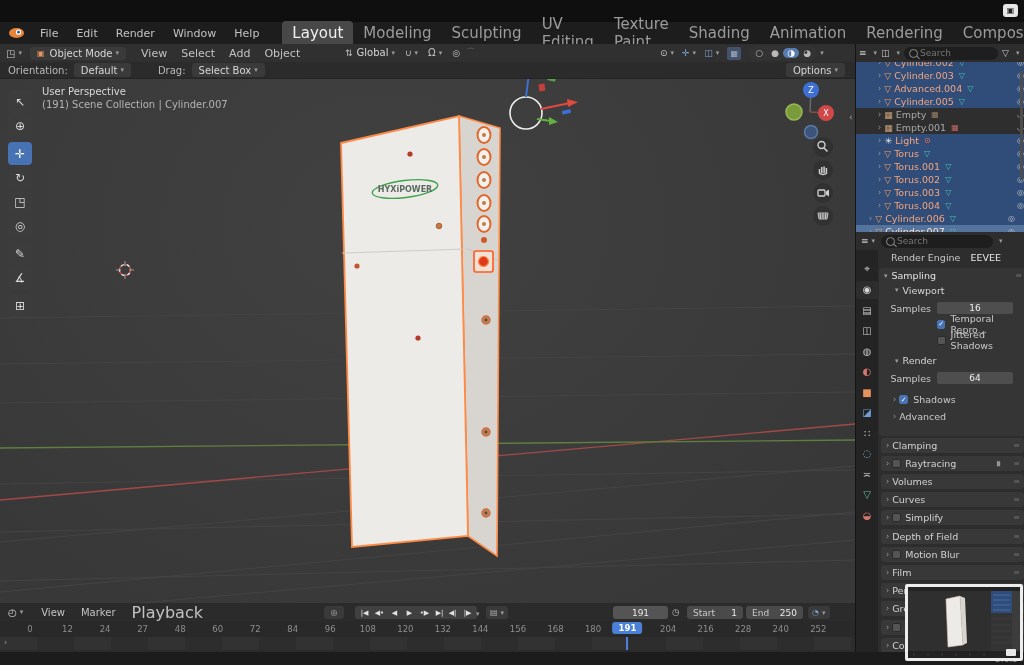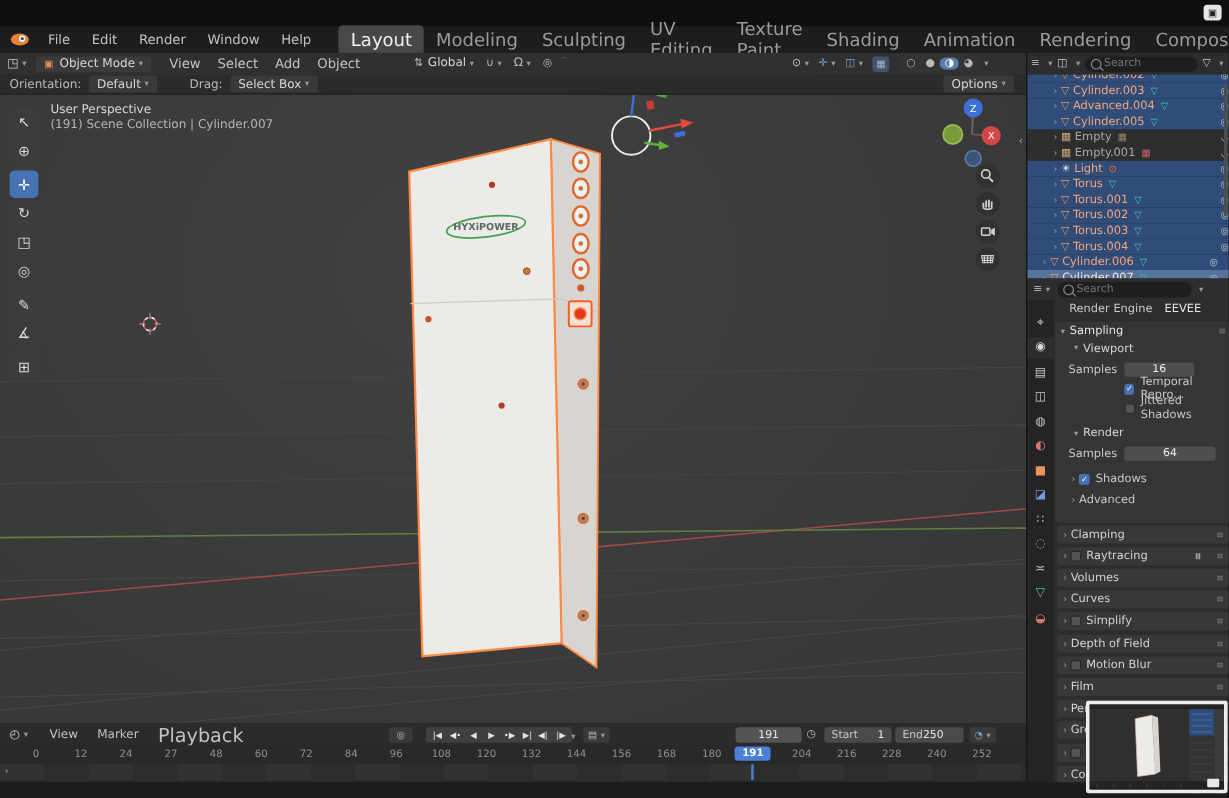--- a/index.html
+++ b/index.html
@@ -460,21 +460,21 @@
       <span class="caret" style="margin:0 4px 0 0">▾</span>
       <span style="font-size:9.5px;color:#e2e2e2">Sampling</span>
       <span class="grip">≡</span>
     </div>
     <div class="row" style="height:14px;padding-left:16px">
       <span class="caret" style="margin:0 4px 0 0">▾</span>
       <span style="font-size:9.5px;color:#d6d6d6">Viewport</span>
     </div>
     <div class="row" style="height:18px;margin-top:2px">
       <span class="plabel" style="width:52px;text-align:right">Samples</span>
-      <span class="val" style="margin-left:6px;width:58px">16</span>
+      <span class="val" style="margin-left:6px;width:76px">16</span>
     </div>
     <div class="row" style="height:14px;padding-left:58px">
       <span class="chk on">✓</span>
       <span class="plabel" style="margin-left:5px">Temporal Repro...</span>
     </div>
     <div class="row" style="height:14px;padding-left:58px;margin-top:2px">
       <span class="chk"></span>
       <span class="plabel" style="margin-left:5px">Jittered Shadows</span>
     </div>
     <div class="row" style="height:15px;padding-left:16px;margin-top:6px">
@@ -591,21 +591,21 @@
     <span class="abs row" style="left:486px;top:3px;background:#3a3a3a;border-radius:3px;height:13px;padding:0 4px">
       <span style="font-size:8px;color:#b5b5b5">▤</span>
         <span class="caret">▾</span>
     </span>
     <span class="fld abs" style="left:613px;top:3px;width:43px;justify-content:center;background:#545454">191</span>
     <span class="abs" style="left:672px;top:4px;font-size:9px;color:#b9b9b9">◷</span>
     <span class="fld abs" style="left:687px;top:3px;width:44px;justify-content:space-between">
       <span style="color:#c9c9c9">Start</span>
       <span>1</span>
     </span>
-    <span class="fld abs" style="left:746px;top:3px;width:45px;">
+    <span class="fld abs" style="left:746px;top:3px;width:45px;justify-content:space-between">
       <span style="color:#c9c9c9">End</span>
       <span>250</span>
     </span>
     <span class="abs row" style="left:808px;top:3px;background:#3a3a3a;border-radius:3px;height:13px;padding:0 4px">
       <span style="font-size:8px;color:#7da0d0">◔</span>
         <span class="caret">▾</span>
     </span>
   </div>
   <div id="ruler">
       <span class="tick" style="left:30px">0</span>

